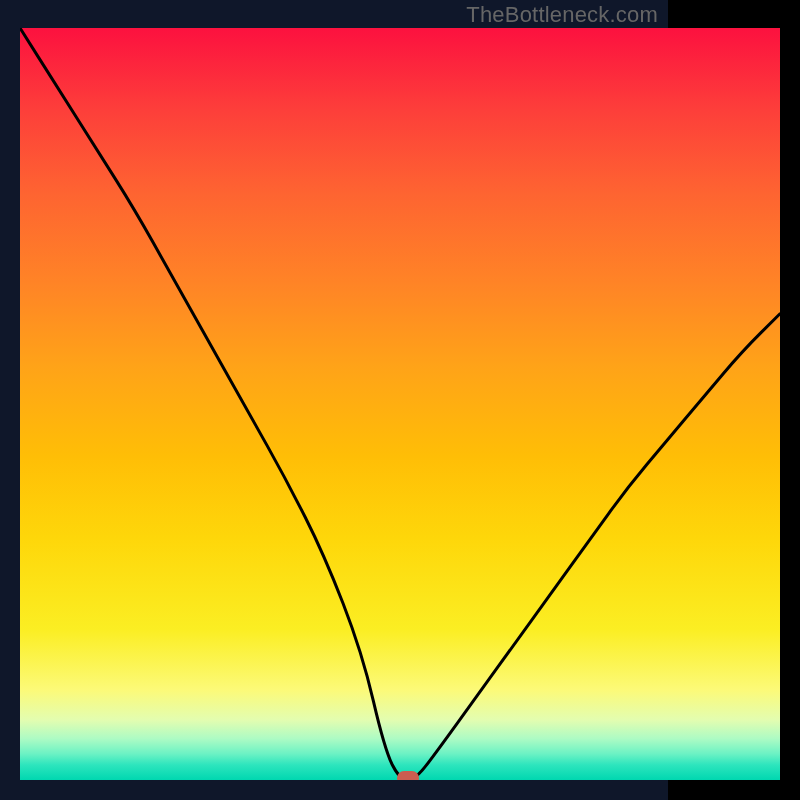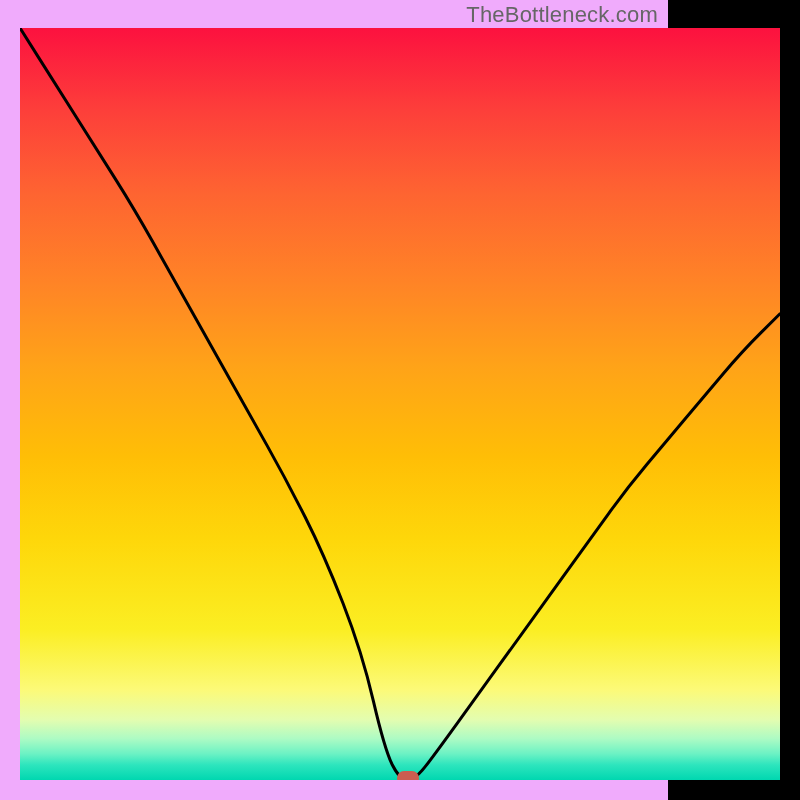--- a/index.html
+++ b/index.html
@@ -8,21 +8,21 @@
     width: 800px;
     height: 800px;
     background: #000;
     overflow: hidden;
     font-family: Arial, Helvetica, sans-serif;
   }
   .frame {
     position: relative;
     width: 668px;
     height: 800px;
-    background: #f0abfc;
+    background: #0f172a;
   }
   .watermark {
     position: absolute;
     top: 2px;
     right: 10px;
     color: #666;
     font-size: 22px;
     font-weight: 500;
     z-index: 20;
     letter-spacing: 0.2px;

